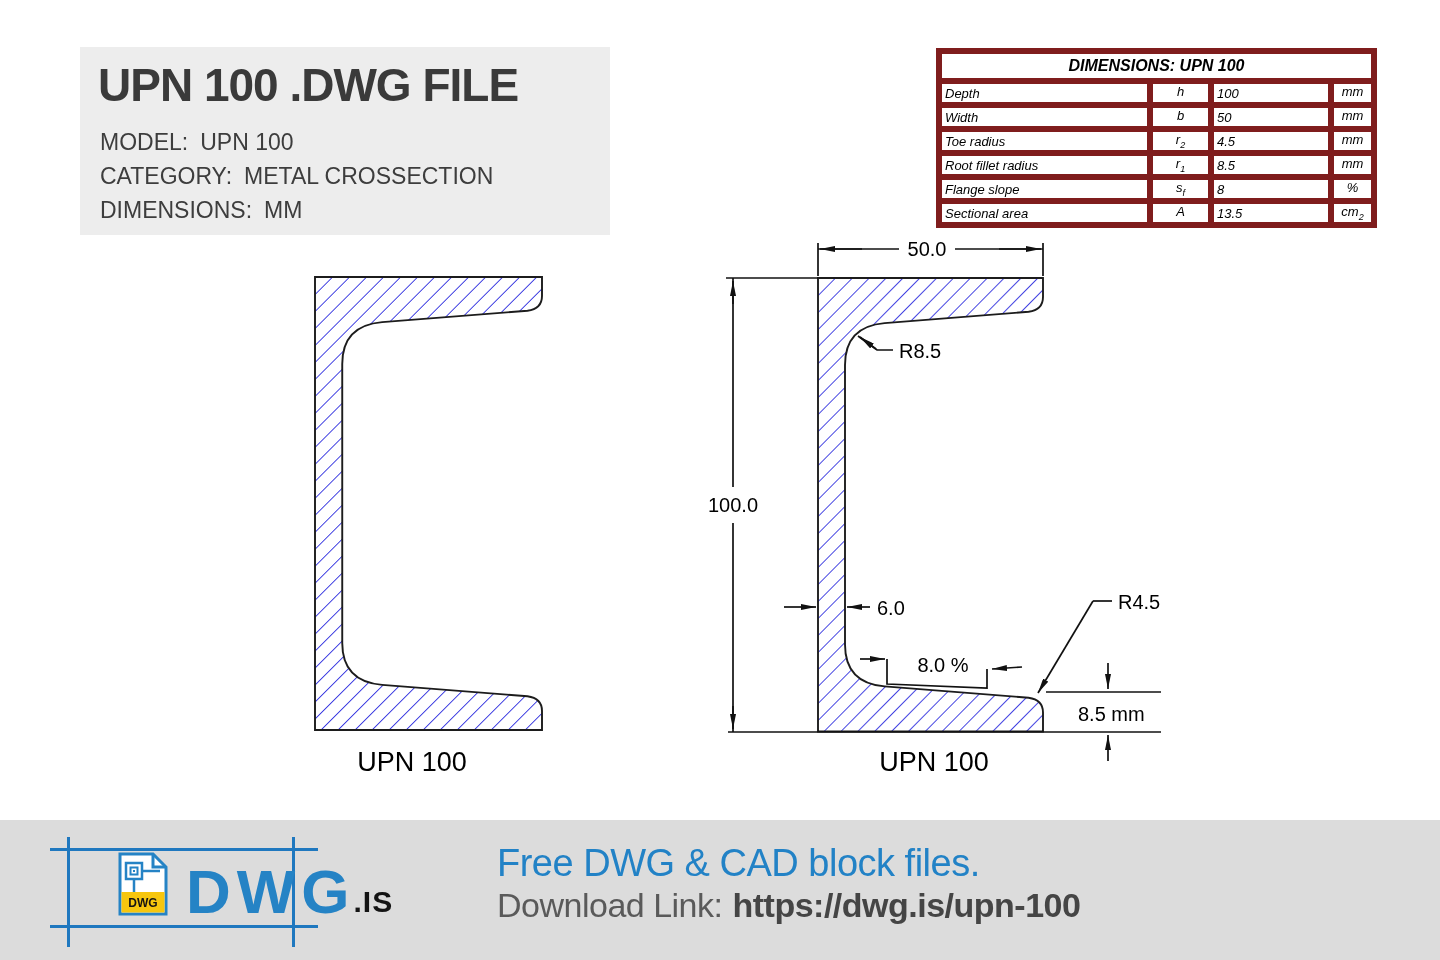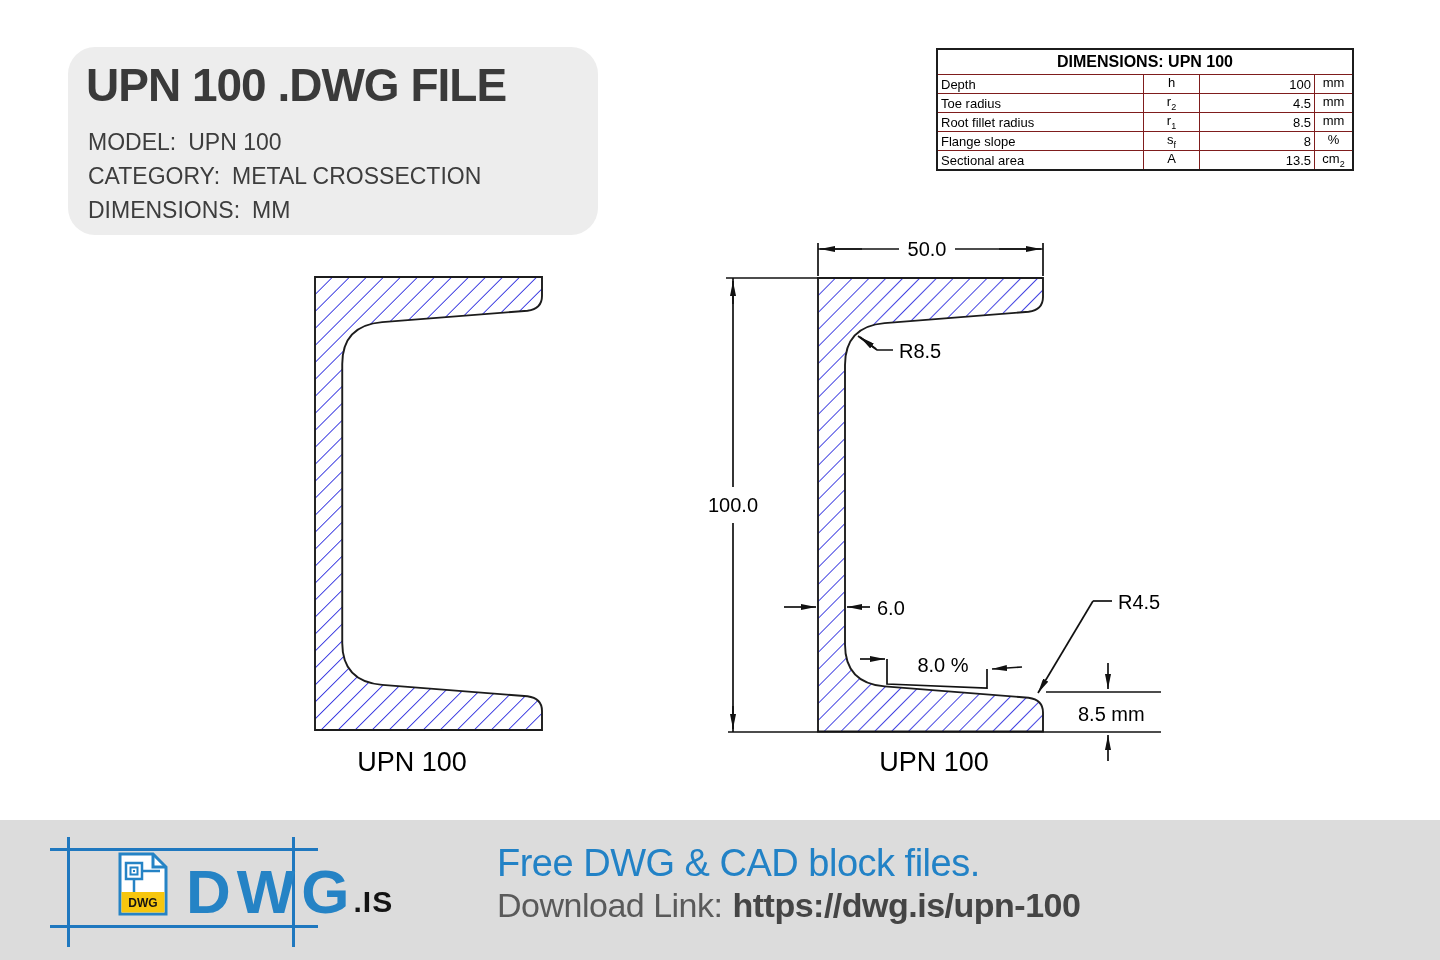--- a/index.html
+++ b/index.html
@@ -2,42 +2,41 @@
 <html><head>
 <meta charset="utf-8">
 <style>
   html,body{margin:0;padding:0;}
   body{
     width:1440px;height:960px;position:relative;overflow:hidden;
     background:#ffffff;font-family:"Liberation Sans",sans-serif;
   }
   
   .title-box{
-    position:absolute;left:68px;top:47px;width:530px;height:188px;
+    position:absolute;left:80px;top:47px;width:530px;height:188px;
     background:#ededed;
-    border-radius:27px;
   }
   .title-box h1{
     margin:0;padding:14px 0 0 18px;font-size:46px;line-height:1.08;
     font-weight:bold;color:#3a3a3a;letter-spacing:-1px;
   }
   .meta{padding:14px 13px 0 20px;font-size:23px;line-height:34px;color:#3d3d3d;}
   .meta .lbl{font-weight:normal;}
   .meta .val{margin-left:12px;}
   
   .dim-table{
     position:absolute;left:936px;top:48px;border-collapse:collapse;
     font-size:13px;color:#000;table-layout:fixed;background:#fff;
   }
-  .dim-table td,.dim-table th{border:1px solid #7f1d1d;padding:0 3px;height:18px;overflow:hidden;white-space:nowrap;}
+  .dim-table td,.dim-table th{border:6px solid #7f1d1d;padding:0 3px;height:18px;overflow:hidden;white-space:nowrap;font-style:italic;}
   .dim-table{border:2px solid #1c1c1c;}
   .dim-table th{height:24px;font-size:16px;font-weight:bold;text-align:center;}
   .col-name{width:199px;text-align:left;}
   .col-sym{width:49px;text-align:center;}
-  .col-val{width:108px;text-align:right;}
+  .col-val{width:108px;}
   .col-unit{width:31px;text-align:center;}
   .dim-table sub{font-size:9px;}
   
   .drawing{position:absolute;left:0;top:0;width:1440px;height:820px;}
   .drawing text{font-family:"Liberation Sans",sans-serif;fill:#000;}
   .dim-text{font-size:20px;}
   .part-label{font-size:27px;fill:#e8332a;}
   
   .footer{
     position:absolute;left:0;top:820px;width:1440px;height:140px;
@@ -84,20 +83,26 @@
       <tr>
     <th colspan="4">DIMENSIONS: UPN 100</th>
   </tr>
   <tr>
     <td class="col-name">Depth</td>
     <td class="col-sym"><span>h</span><sub></sub></td>
     <td class="col-val">100</td>
     <td class="col-unit"><span>mm</span><sub></sub></td>
   </tr>
   <tr>
+    <td class="col-name">Width</td>
+    <td class="col-sym"><span>b</span><sub></sub></td>
+    <td class="col-val">50</td>
+    <td class="col-unit"><span>mm</span><sub></sub></td>
+  </tr>
+  <tr>
     <td class="col-name">Toe radius</td>
     <td class="col-sym"><span>r</span><sub>2</sub></td>
     <td class="col-val">4.5</td>
     <td class="col-unit"><span>mm</span><sub></sub></td>
   </tr>
   <tr>
     <td class="col-name">Root fillet radius</td>
     <td class="col-sym"><span>r</span><sub>1</sub></td>
     <td class="col-val">8.5</td>
     <td class="col-unit"><span>mm</span><sub></sub></td>

